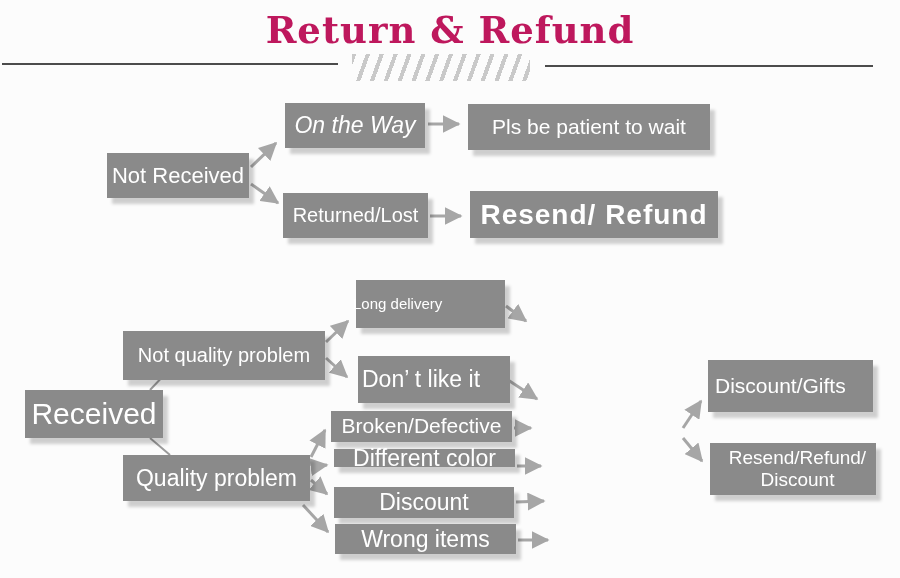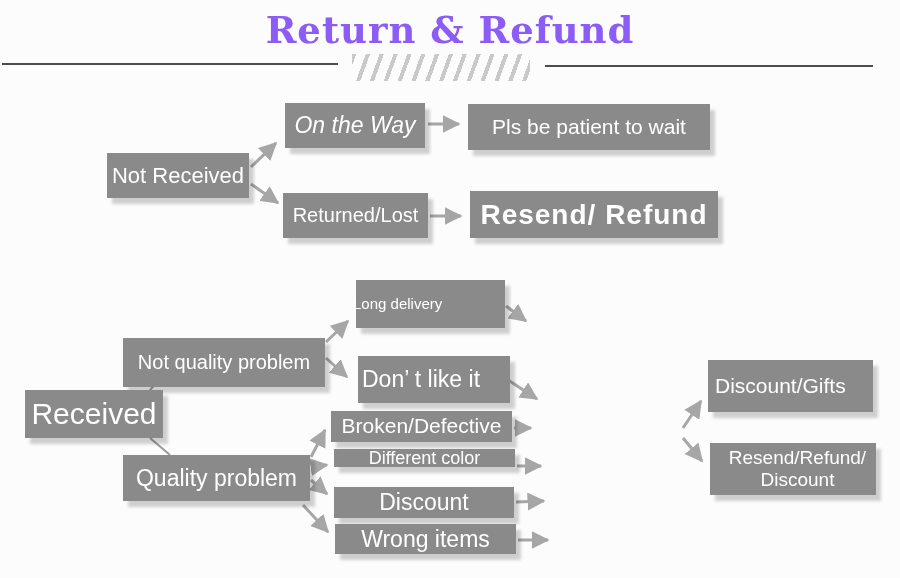--- a/index.html
+++ b/index.html
@@ -4,21 +4,21 @@
 <style>
   html,body{margin:0;padding:0;background:#fcfcfc;}
   #stage{
     position:relative;width:900px;height:578px;overflow:hidden;
     background:#fcfcfc;font-family:"Liberation Sans",sans-serif;
   }
   
   #page-title{
     position:absolute;left:0;top:8px;width:900px;text-align:center;
     font-family:"DejaVu Serif",serif;font-weight:700;font-size:37px;
-    color:#8b5cf6;letter-spacing:1px;margin:0;
+    color:#be185d;letter-spacing:1px;margin:0;
   }
   .rule{position:absolute;height:2px;background:#4c4c4c;}
   #rule-left{left:2px;top:63px;width:336px;}
   #rule-right{left:545px;top:65px;width:328px;}
   #hatch{
     position:absolute;left:352px;top:54px;width:178px;height:27px;
     background:repeating-linear-gradient(110deg,#c9c9c9 0px,#c9c9c9 4px,transparent 4px,transparent 13px);
   }
   
   .node{
@@ -26,27 +26,27 @@
     display:flex;align-items:center;justify-content:center;
     box-shadow:5px 6px 3px rgba(0,0,0,0.18);
     white-space:nowrap;line-height:1.05;
   }
   .node.left{justify-content:flex-start;}
   #n-not-received      {left:107px;top:153px;width:142px;height:45px;font-size:22px;}
   #n-on-the-way        {left:285px;top:103px;width:140px;height:45px;font-size:23px;font-style:italic;}
   #n-pls-wait          {left:468px;top:104px;width:242px;height:46px;font-size:21px;}
   #n-returned-lost     {left:283px;top:193px;width:145px;height:45px;font-size:20px;}
   #n-resend-refund     {left:470px;top:191px;width:248px;height:47px;font-size:28px;font-weight:600;letter-spacing:1px;}
-  #n-not-quality       {left:123px;top:338px;width:202px;height:49px;font-size:20px;}
+  #n-not-quality       {left:123px;top:331px;width:202px;height:49px;font-size:20px;}
   #n-long-delivery     {left:356px;top:280px;width:149px;height:48px;font-size:15px;padding-left:0;text-indent:-3px;}
   #n-dont-like         {left:358px;top:356px;width:148px;height:47px;font-size:23px;padding-left:4px;}
   #n-received          {left:25px; top:390px;width:138px;height:48px;font-size:30px;}
   #n-quality-problem   {left:123px;top:455px;width:187px;height:46px;font-size:23px;}
   #n-broken            {left:331px;top:411px;width:181px;height:31px;font-size:21px;}
-  #n-different-color   {left:334px;top:449px;width:181px;height:18px;font-size:18px;}
+  #n-different-color   {left:334px;top:449px;width:181px;height:18px;font-size:23px;}
   #n-shortage          {left:334px;top:487px;width:180px;height:31px;font-size:23px;}
   #n-wrong-items       {left:335px;top:524px;width:181px;height:30px;font-size:23px;}
   #n-contact-us        {left:538px;top:408px;width:143px;height:48px;font-size:25px;}
   #n-discount-gifts    {left:708px;top:360px;width:158px;height:52px;font-size:21px;padding-left:7px;}
   #n-resend-discount   {left:710px;top:443px;width:157px;height:52px;font-size:19px;padding-left:9px;
                         flex-direction:column;align-items:center;justify-content:center;line-height:1.15;}
   
   #edges{position:absolute;left:0;top:0;pointer-events:none;}
 </style>
 </head>

